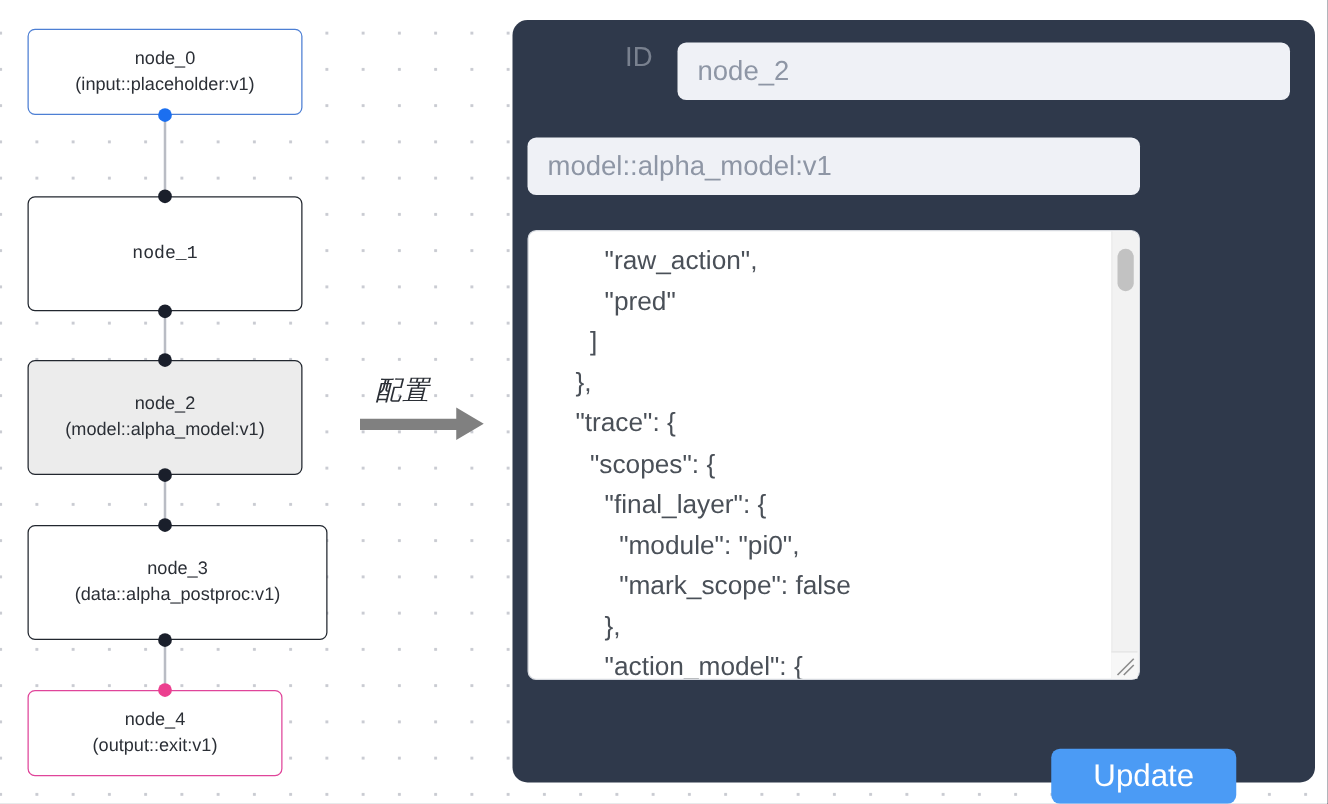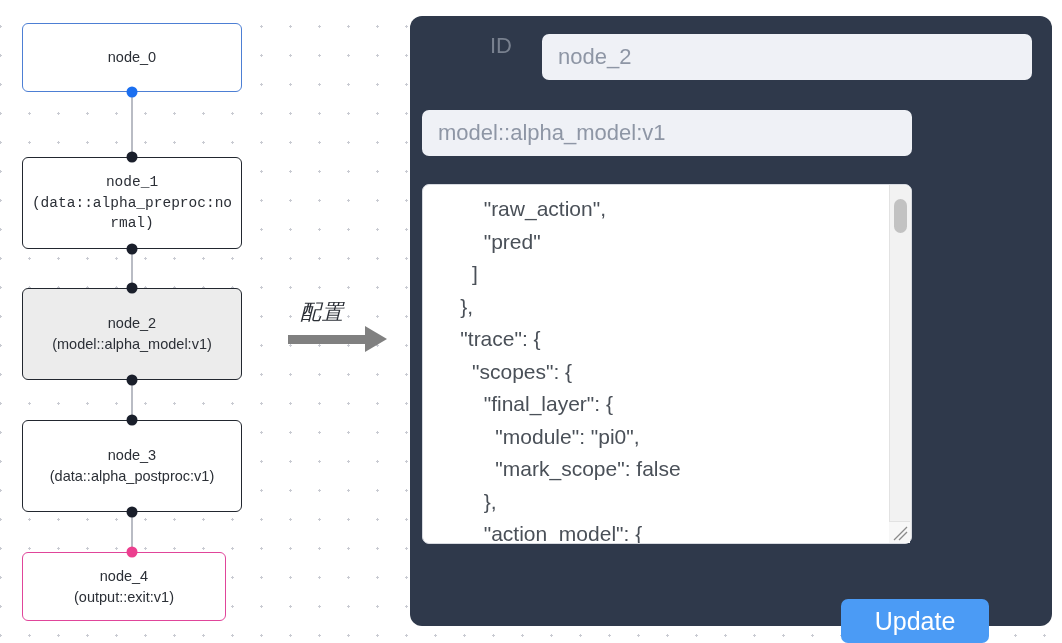--- a/index.html
+++ b/index.html
@@ -124,21 +124,21 @@
   .form-row {
     position: absolute;
     display: flex;
     align-items: flex-start;
   }
   .form-label {
     color: #79818f;
     font-size: 22px;
     text-align: right;
     width: 120px;
-    padding-right: 30px;
+    padding-right: 20px;
     box-sizing: border-box;
     line-height: 1.1;
     user-select: none;
   }
 
   .field-input {
     box-sizing: border-box;
     background: #eff1f6;
     border: none;
     border-radius: 7px;
@@ -236,38 +236,38 @@
 
 <div id="graph-canvas">
 
   <div class="edge" style="left:131px; top:92px;  height:65px;"></div>
   <div class="edge" style="left:131px; top:249px; height:39px;"></div>
   <div class="edge" style="left:131px; top:380px; height:40px;"></div>
   <div class="edge" style="left:131px; top:512px; height:40px;"></div>
 
   <div class="node is-input" style="left:22px; top:23px; width:220px; height:69px;">
     <span class="nid">node_0</span>
+    <span class="ntype">(input::placeholder:v1)</span>
   </div>
   <div class="handle blue" style="left:132px; top:92px;"></div>
 
   <div class="node" style="left:22px; top:157px; width:220px; height:92px;font-family:Liberation Mono, monospace;">
     <span class="nid">node_1</span>
-    <span class="ntype">(data::alpha_preproc:normal)</span>
   </div>
   <div class="handle" style="left:132px; top:157px;"></div>
   <div class="handle" style="left:132px; top:249px;"></div>
 
   <div class="node is-selected" style="left:22px; top:288px; width:220px; height:92px;">
     <span class="nid">node_2</span>
     <span class="ntype">(model::alpha_model:v1)</span>
   </div>
   <div class="handle" style="left:132px; top:288px;"></div>
   <div class="handle" style="left:132px; top:380px;"></div>
 
-  <div class="node" style="left:22px; top:420px; width:220px; height:92px;">
+  <div class="node" style="left:22px; top:420px; width:240px; height:92px;">
     <span class="nid">node_3</span>
     <span class="ntype">(data::alpha_postproc:v1)</span>
   </div>
   <div class="handle" style="left:132px; top:420px;"></div>
   <div class="handle" style="left:132px; top:512px;"></div>
 
   <div class="node is-output" style="left:22px; top:552px; width:204px; height:69px;">
     <span class="nid">node_4</span>
     <span class="ntype">(output::exit:v1)</span>
   </div>

